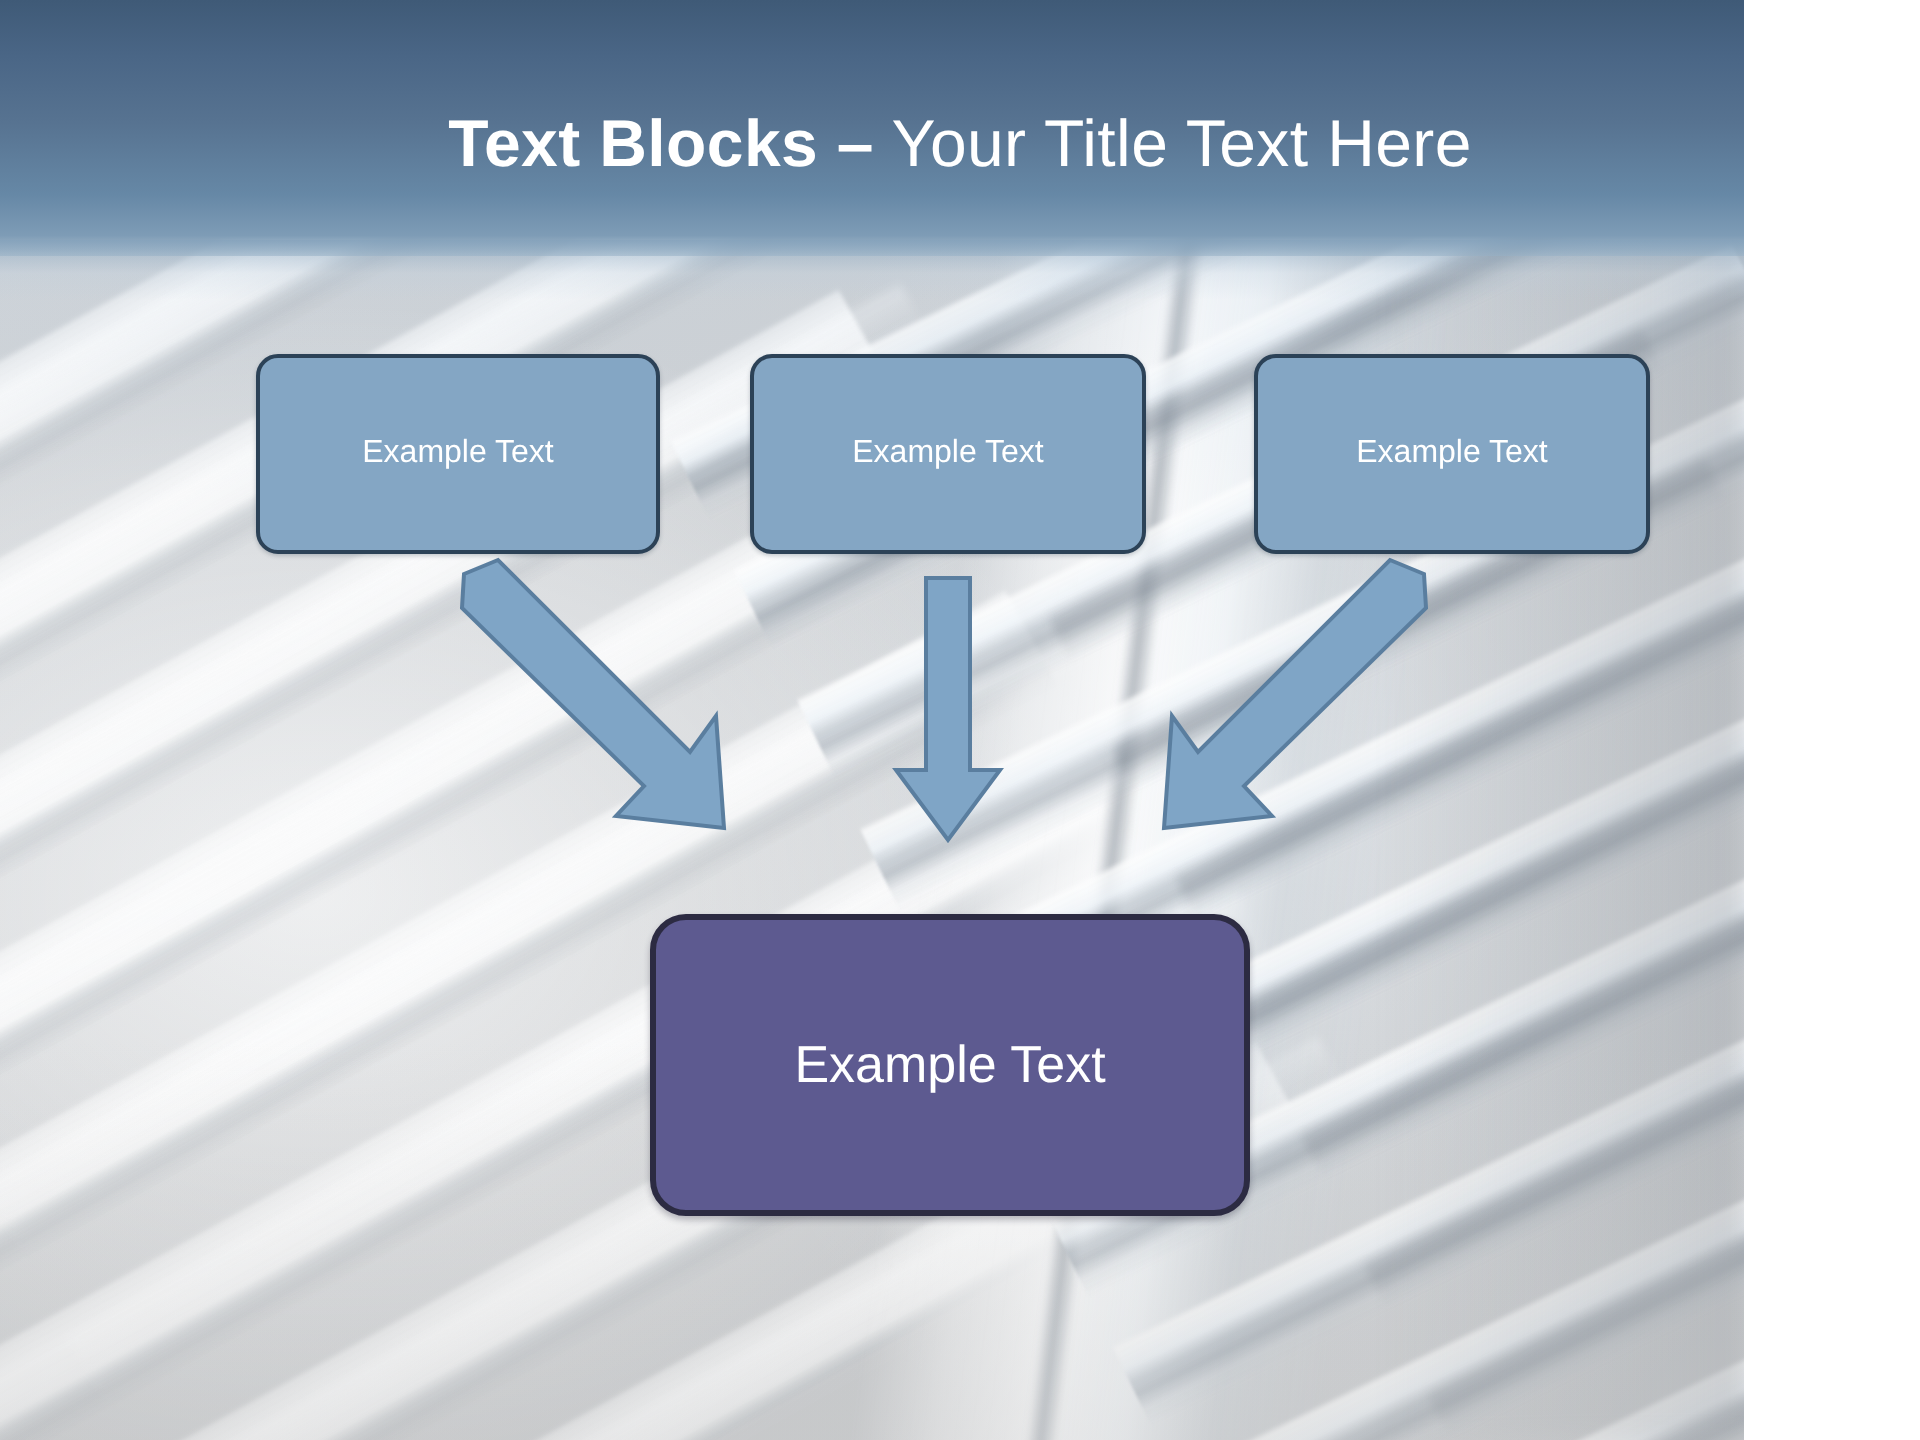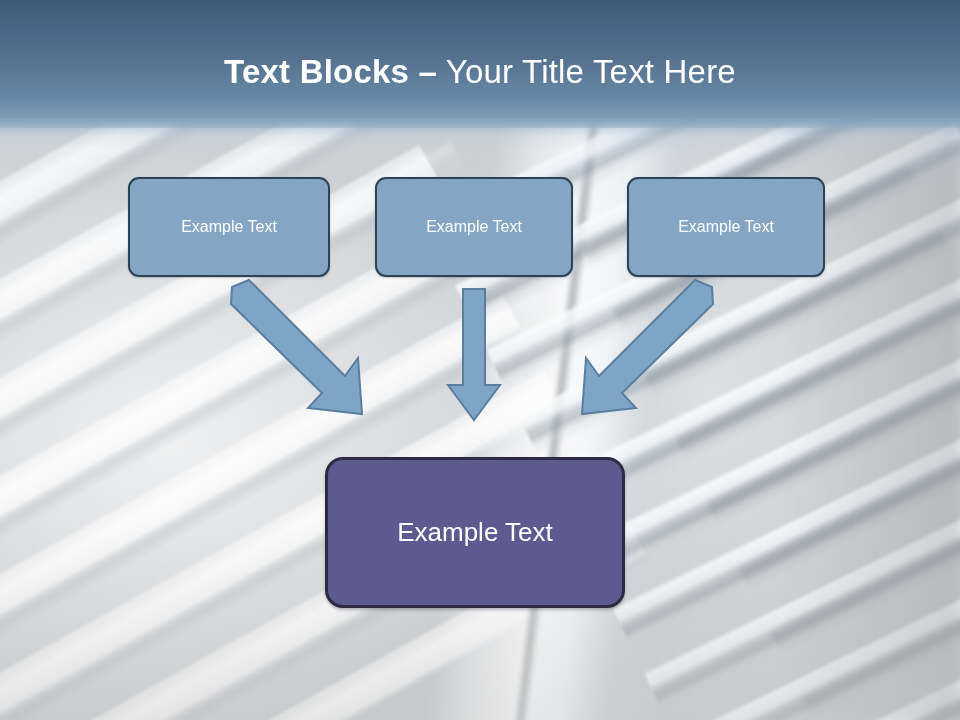--- a/index.html
+++ b/index.html
@@ -6,21 +6,21 @@
     margin: 0;
     padding: 0;
     background: #ffffff;
   }
   body {
     font-family: "Liberation Sans", sans-serif;
   }
 
   #slide {
     position: relative;
-    width: 960px;
+    width: 872px;
     height: 720px;
     overflow: hidden;
     background: #c9cacb;
   }
 
   
   .bg-base {
     position: absolute;
     inset: 0;
     background:

